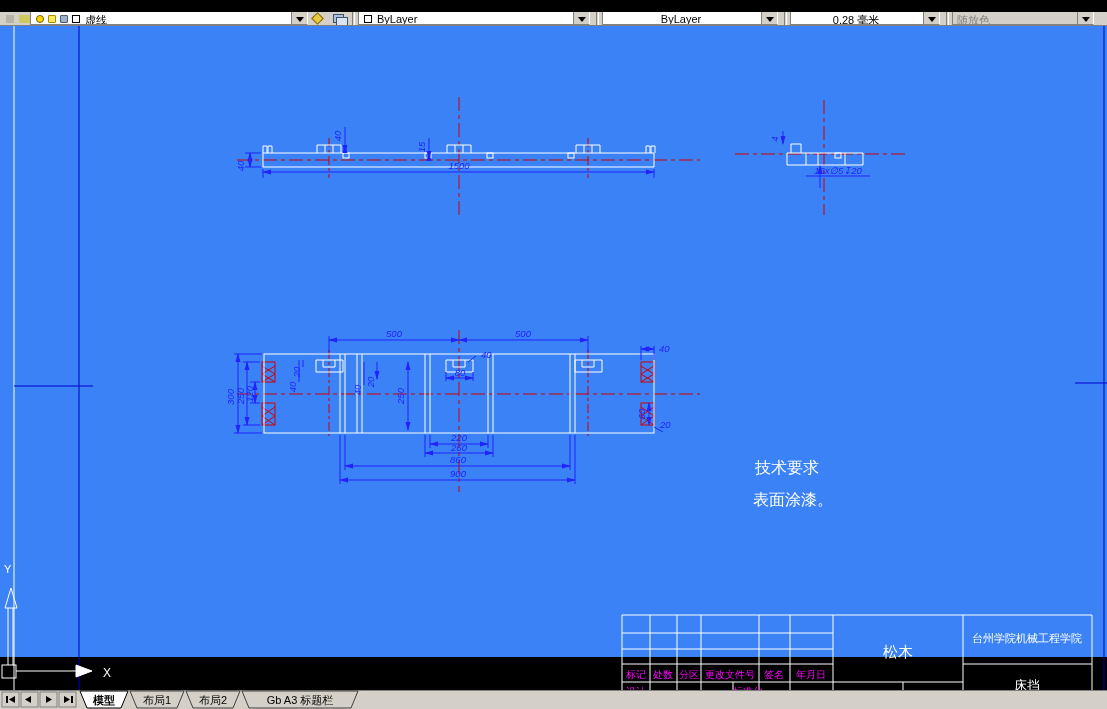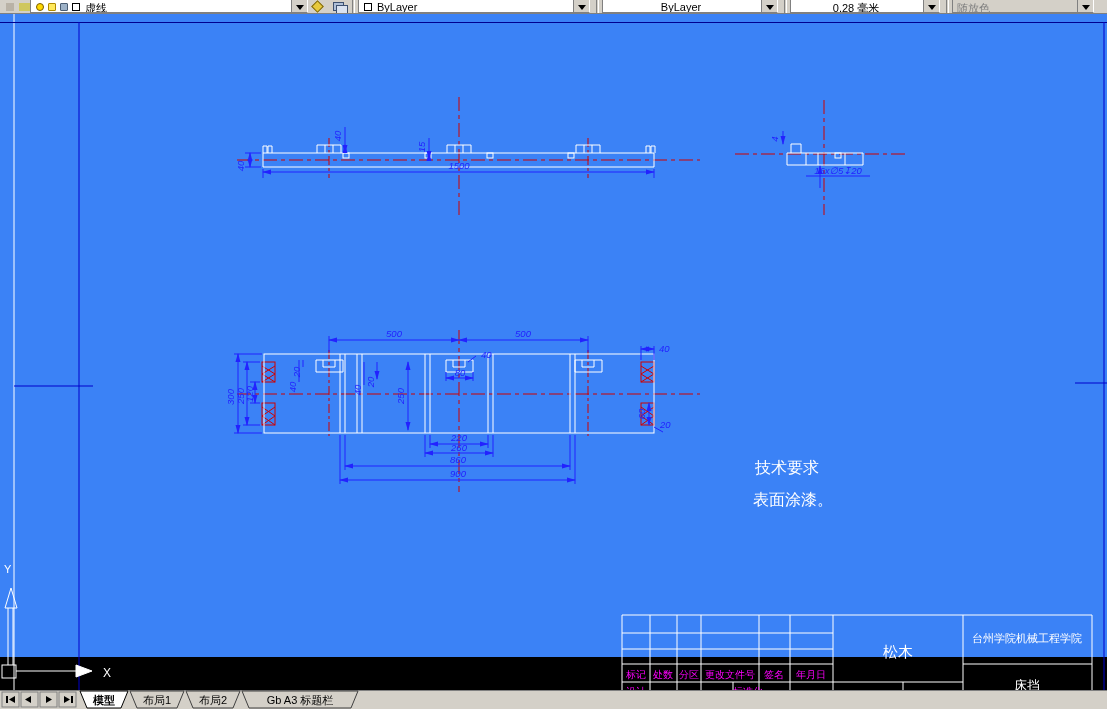--- a/index.html
+++ b/index.html
@@ -1,20 +1,20 @@
 <!DOCTYPE html>
 <html><head>
 <meta charset="utf-8">
 <style>
   html,body{margin:0;padding:0;background:#000;}
   body{width:1107px;height:709px;position:relative;overflow:hidden;
        font-family:"Liberation Sans",sans-serif;}
 
   
-  .toolbar{position:absolute;left:0;top:0;width:1107px;height:13px;
+  .toolbar{position:absolute;left:0;top:12px;width:1107px;height:13px;
            background:#d4d0c8;overflow:hidden;border-bottom:1px solid #808080;z-index:5;}
   .toolbar *{position:absolute;box-sizing:border-box;}
   .tbtn{top:-9px;height:22px;width:20px;background:#d4d0c8;
         border:1px solid #d4d0c8;}
   .tbtn .glyph{position:absolute;left:4px;top:11px;width:11px;height:8px;}
   .combo{top:-9px;height:22px;background:#fff;border:1px solid #808080;
          border-right-color:#fff;color:#000;font-size:11px;overflow:hidden;}
   .combo .val{position:absolute;top:9px;left:4px;white-space:nowrap;}
   .combo .val.center{left:0;right:18px;text-align:center;}
   .combo .arrowbox{position:absolute;right:0;top:0;width:16px;height:22px;

